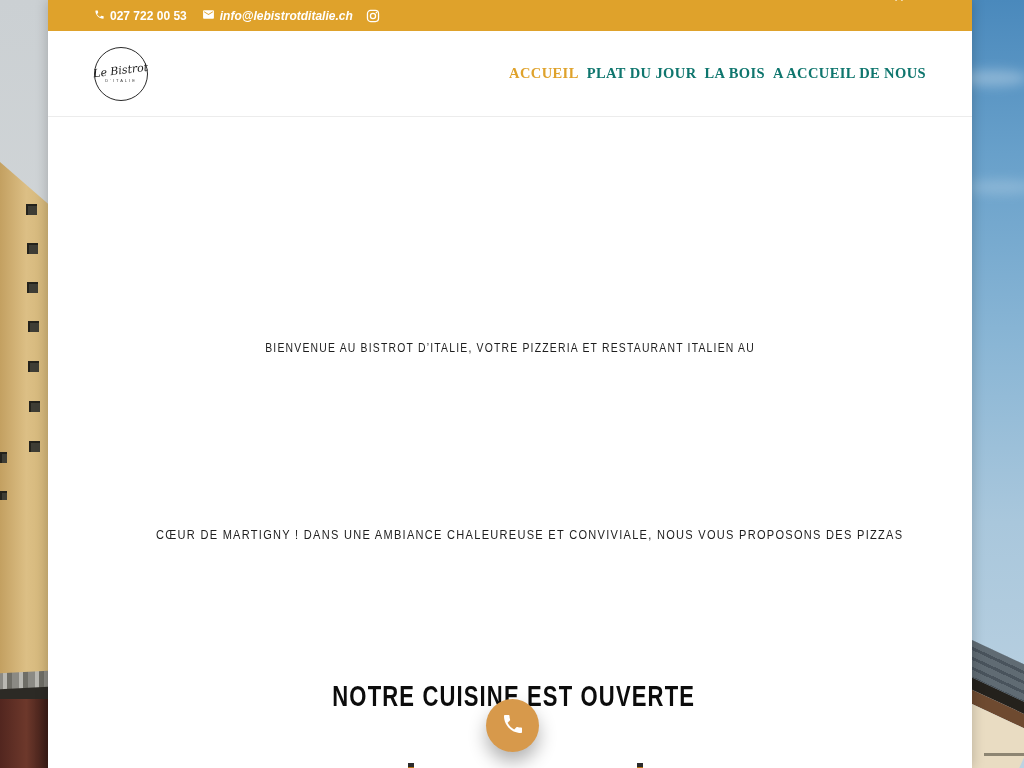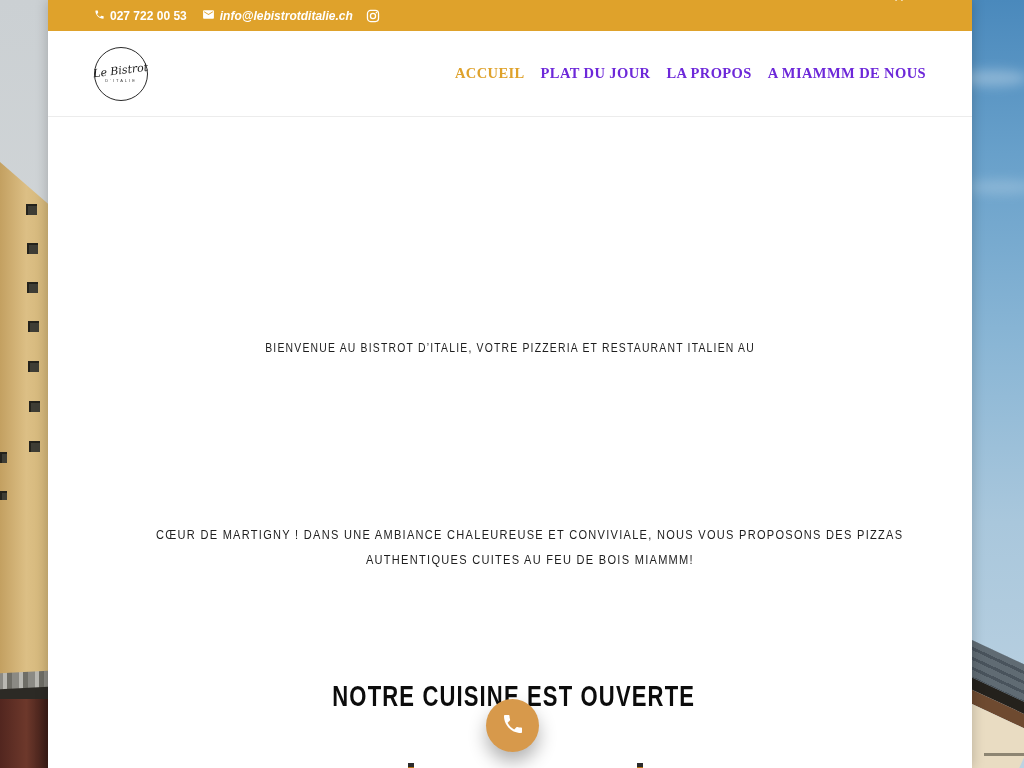--- a/index.html
+++ b/index.html
@@ -41,23 +41,23 @@
   .tb-icon{display:block;}
   
   .header{position:absolute;left:0;right:0;top:31px;height:86px;background:#fff;
           border-bottom:1px solid #ececec;display:flex;align-items:center;
           padding:0 46px;box-sizing:border-box;}
   .logo{width:52px;height:52px;border:1px solid #2a2a2a;border-radius:50%;
         display:flex;flex-direction:column;align-items:center;justify-content:center;cursor:pointer;background:#fff;}
   .logo-script{font-family:"DejaVu Serif",serif;font-style:italic;font-size:11px;color:#1d1d1d;
         transform:rotate(-7deg);white-space:nowrap;line-height:11px;}
   .logo-sub{font-size:4px;letter-spacing:2px;color:#3a3a3a;margin-top:2px;white-space:nowrap;}
-  .nav{margin-left:auto;display:flex;gap:16px;font-family:"Liberation Serif",serif;
+  .nav{margin-left:auto;display:flex;gap:8px;font-family:"Liberation Serif",serif;
        font-weight:700;font-size:14.5px;letter-spacing:.4px;}
-  .nav a{color:#6d28d9;text-decoration:none;cursor:pointer;white-space:nowrap;}
+  .nav a{color:#0f766e;text-decoration:none;cursor:pointer;white-space:nowrap;}
   .nav a.active{color:var(--gold,#DFA22B);}
   
   .intro{position:absolute;left:0;right:0;top:340px;text-align:center;font-size:13px;
          letter-spacing:1.5px;color:#1e1e1e;white-space:nowrap;}
   .intro .sq{display:inline-block;transform:scaleX(.80);transform-origin:center;}
   .bodytext{position:absolute;left:0;right:0;top:522px;text-align:center;font-size:13px;
          letter-spacing:1.5px;color:#1e1e1e;line-height:25px;}
   .bodytext div{white-space:nowrap;padding-left:40px;}
   .bodytext .sq{display:inline-block;transform:scaleX(.85);transform-origin:center;}
   .heading{position:absolute;left:7px;right:0;top:680px;margin:0;text-align:center;
@@ -142,32 +142,31 @@
     </div>
 
     <div class="header">
       <div class="logo">
         <div class="logo-script">Le Bistrot</div>
         <div class="logo-sub">D’ITALIE</div>
       </div>
       <nav class="nav">
         <a class="active">ACCUEIL</a>
         <a>PLAT DU JOUR</a>
-        <a>LA PROPOS</a>
-        <a>A MIAMMM DE NOUS</a>
+        <a>LA BOIS</a>
+        <a>A ACCUEIL DE NOUS</a>
       </nav>
     </div>
 
     <div class="intro">
       <span class="sq">BIENVENUE AU BISTROT D’ITALIE, VOTRE PIZZERIA ET RESTAURANT ITALIEN AU</span>
     </div>
 
     <div class="bodytext">
       <div><span class="sq">CŒUR DE MARTIGNY ! DANS UNE AMBIANCE CHALEUREUSE ET CONVIVIALE, NOUS VOUS PROPOSONS DES PIZZAS</span></div>
-      <div><span class="sq">AUTHENTIQUES CUITES AU FEU DE BOIS MIAMMM!</span></div>
     </div>
 
     <h1 class="heading">
       <span class="sq">NOTRE CUISINE EST OUVERTE</span>
     </h1>
 
     <div class="speck" style="left:360px;top:763px"></div>
     <div class="speck" style="left:589px;top:763px"></div>
   </div>
 

